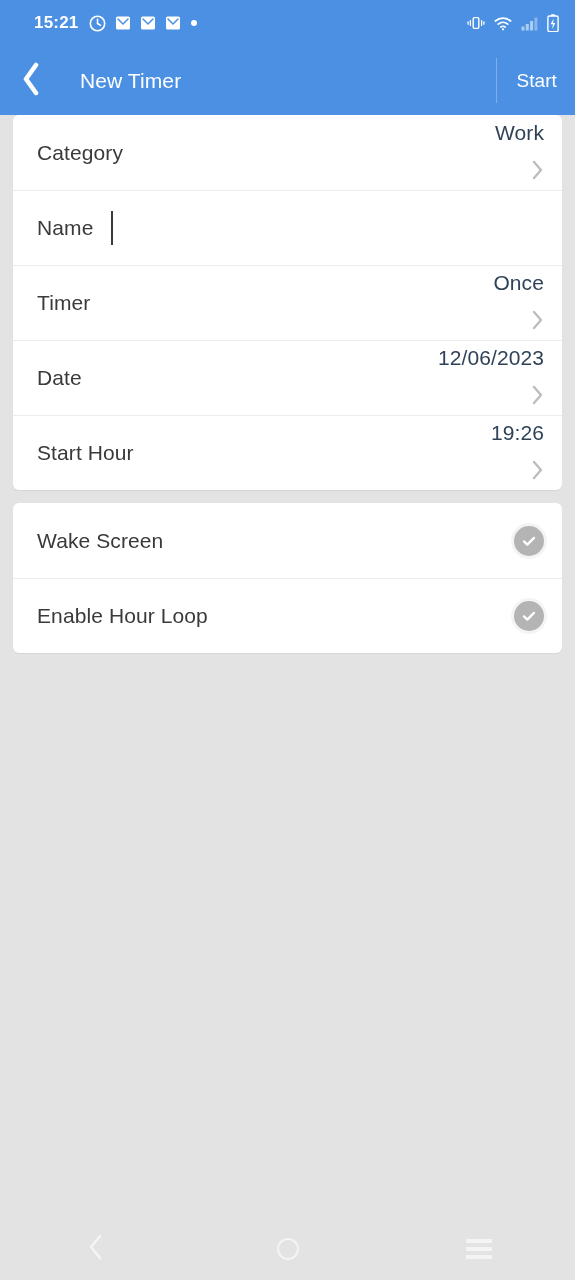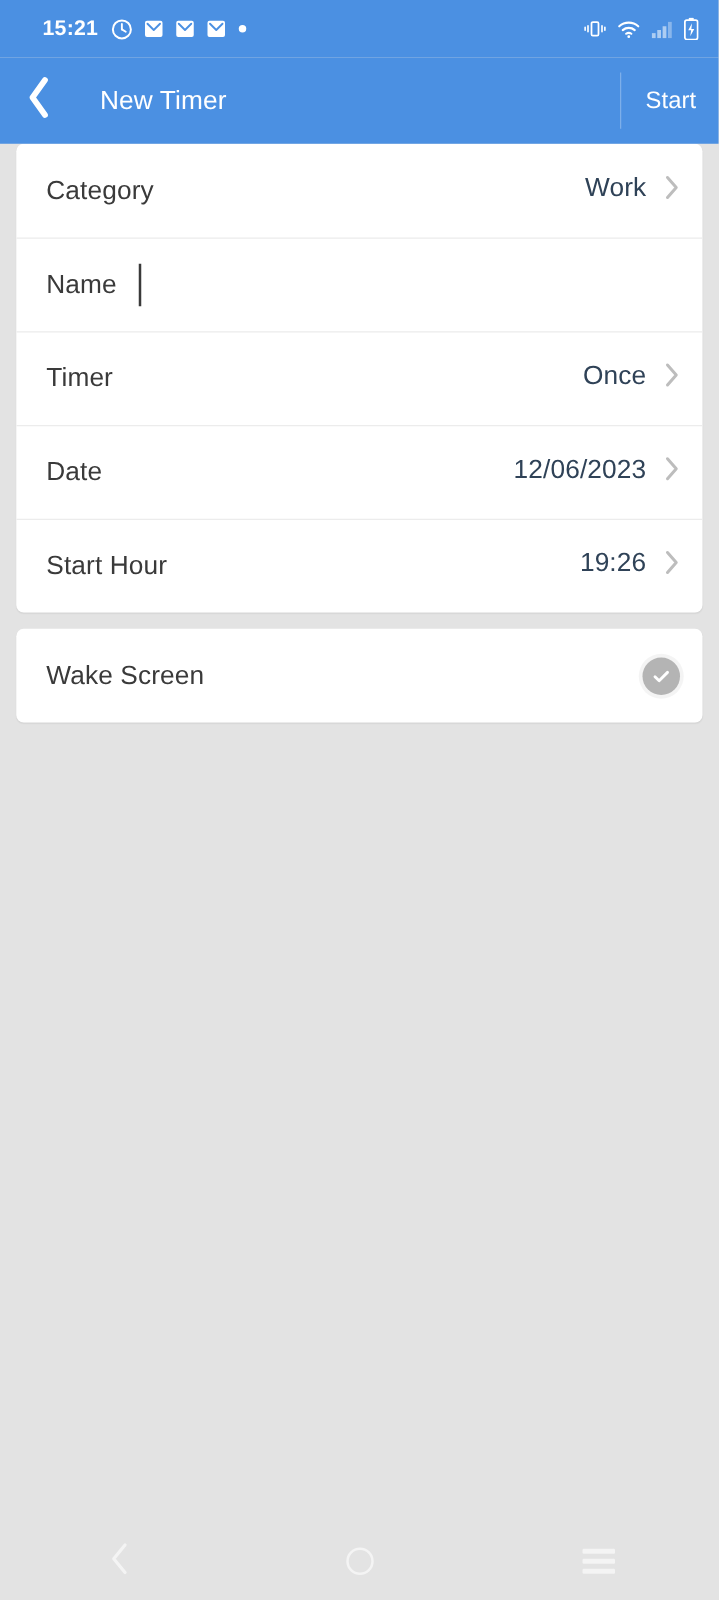--- a/index.html
+++ b/index.html
@@ -125,22 +125,23 @@
     background: #ececec;
   }
   .row-label {
     font-size: 21px;
     color: #3a3a3a;
     letter-spacing: 0.1px;
   }
   .row-right {
     margin-left: auto;
     display: flex;
-    align-items: flex-start;
+    align-items: flex-end;
     gap: 14px;
+    flex-direction: column;
   }
   .row-value {
     font-size: 21px;
     color: #2f4257;
     letter-spacing: 0.1px;
   }
   .chevron-right {
     display: block;
   }
 
@@ -374,20 +375,30 @@
       <span class="row-label">Wake Screen</span>
       <span class="row-right">
         <span class="check-icon">
           <svg width="18" height="18" viewBox="0 0 18 18">
             <path d="M4 9.4 L7.3 12.6 L14 5.9" fill="none" stroke="#ffffff" stroke-width="2.3" stroke-linecap="round" stroke-linejoin="round"></path>
           </svg>
         </span>
       </span>
     </div>
 
+    <div class="row">
+      <span class="row-label">Enable Hour Loop</span>
+      <span class="row-right">
+        <span class="check-icon">
+          <svg width="18" height="18" viewBox="0 0 18 18">
+            <path d="M4 9.4 L7.3 12.6 L14 5.9" fill="none" stroke="#ffffff" stroke-width="2.3" stroke-linecap="round" stroke-linejoin="round"></path>
+          </svg>
+        </span>
+      </span>
+    </div>
 
   </div>
 
 </div>
 
 <div class="nav-bar">
   <div class="nav-btn">
     <span>
       <svg width="20" height="28" viewBox="0 0 20 28">
         <path d="M14 3 L5 14 L14 25" fill="none" stroke="#f4f4f4" stroke-width="2.6" stroke-linecap="round" stroke-linejoin="round"></path>

